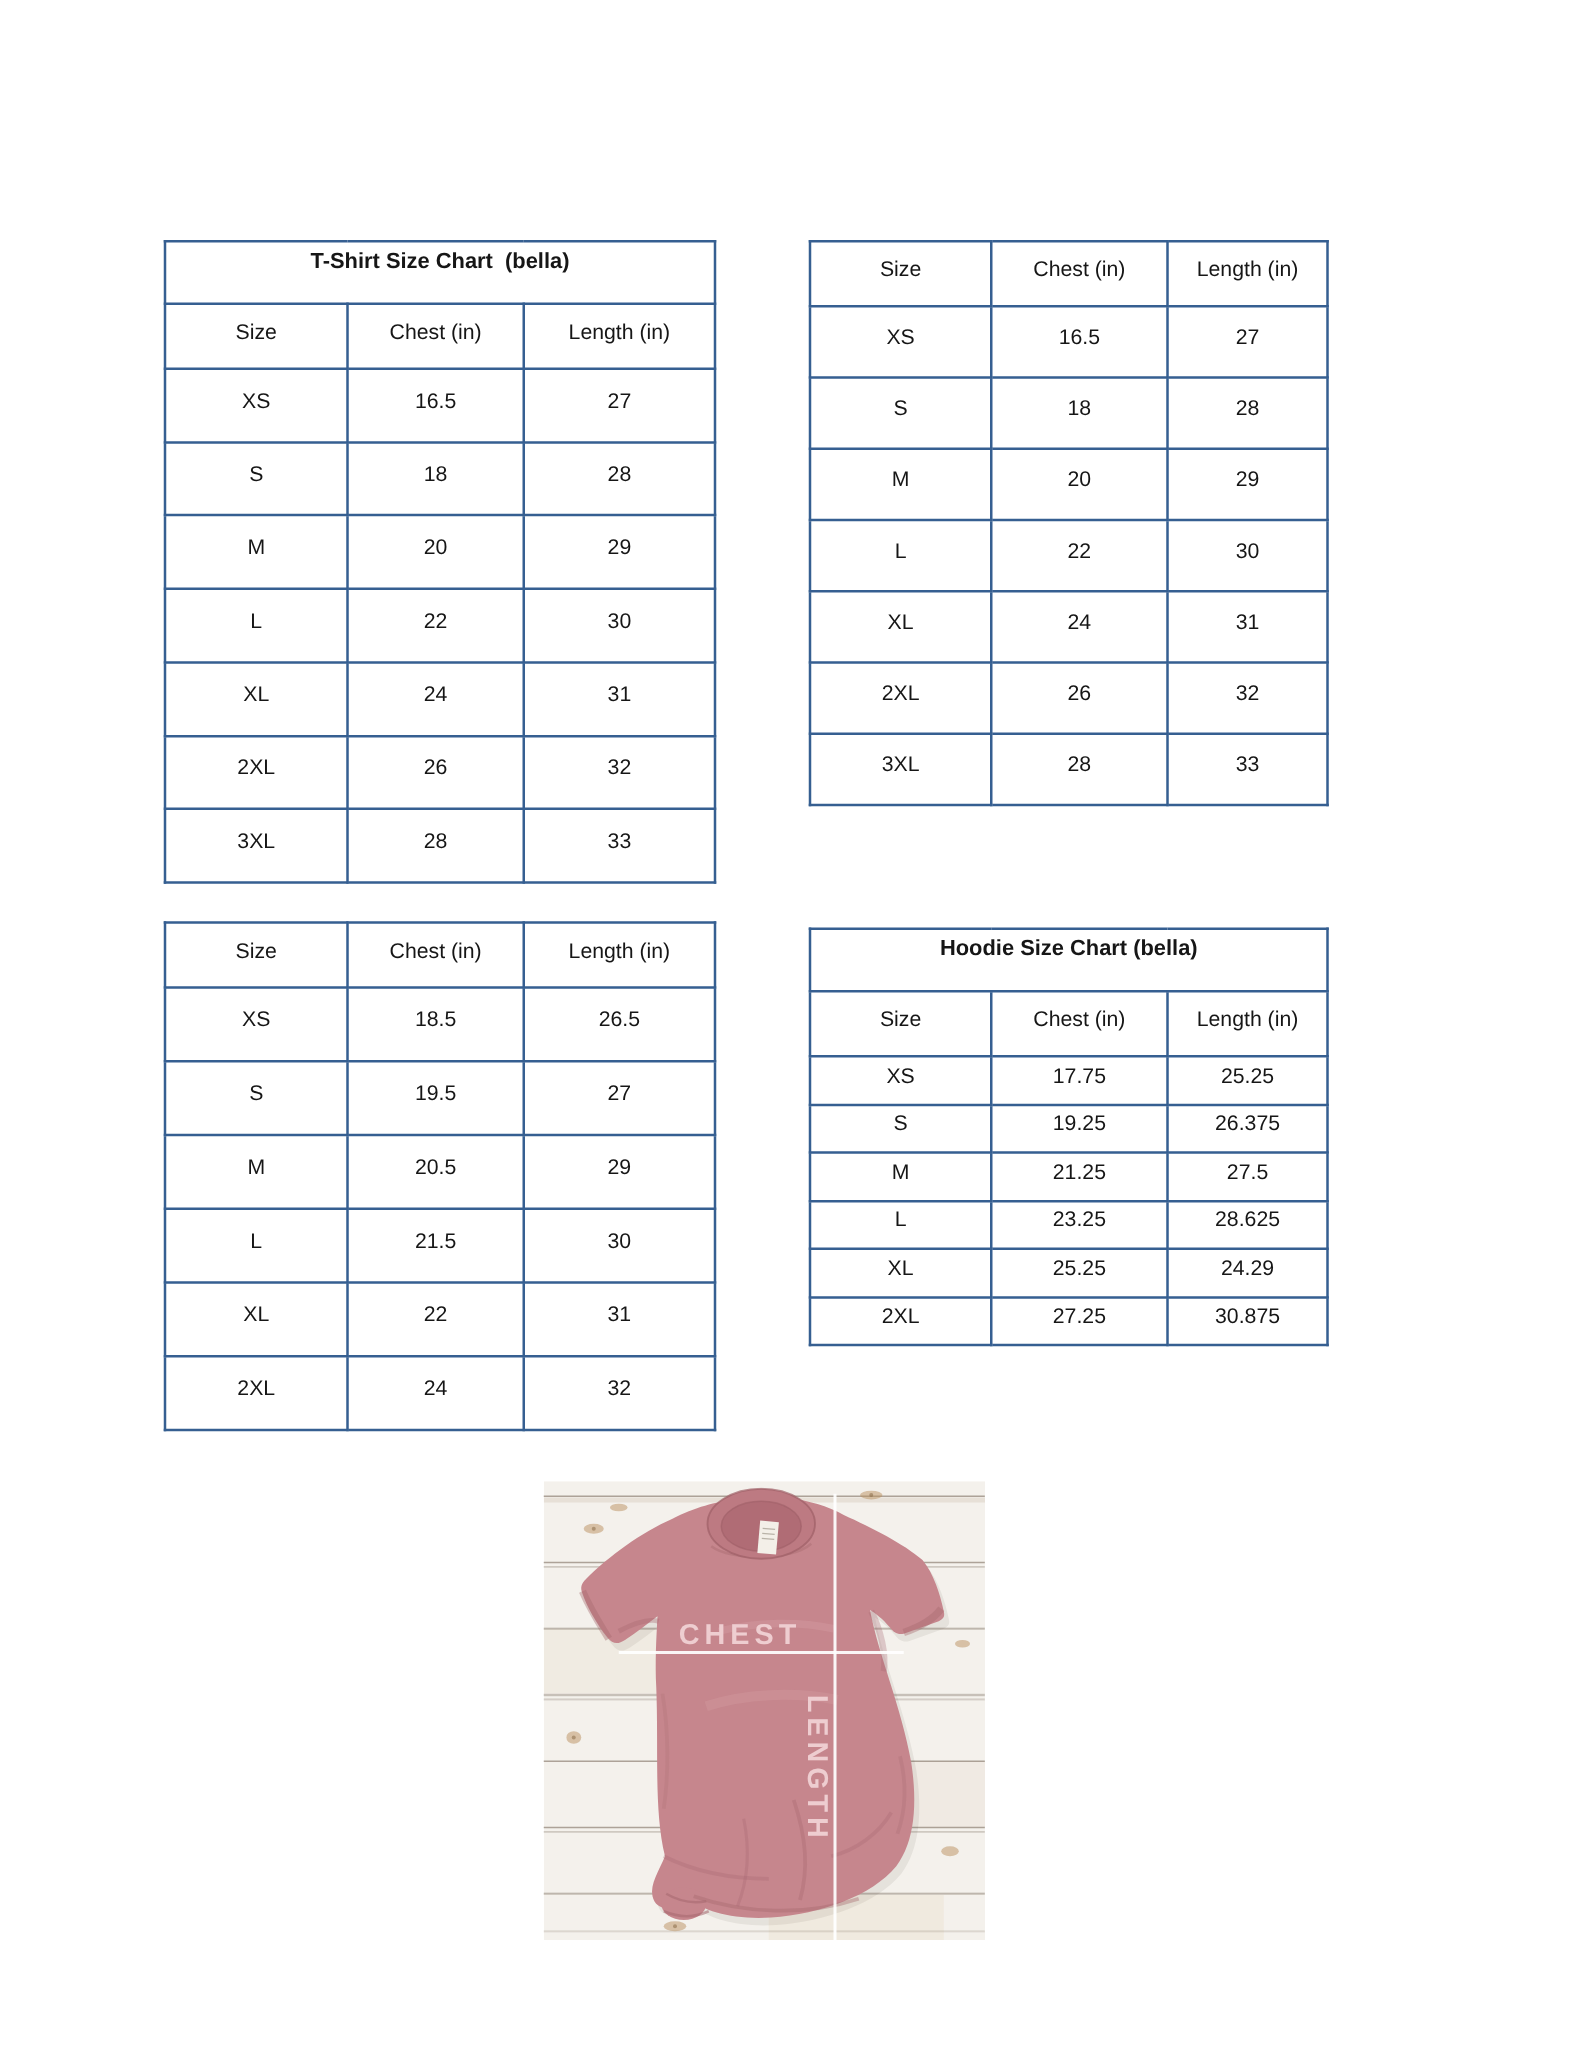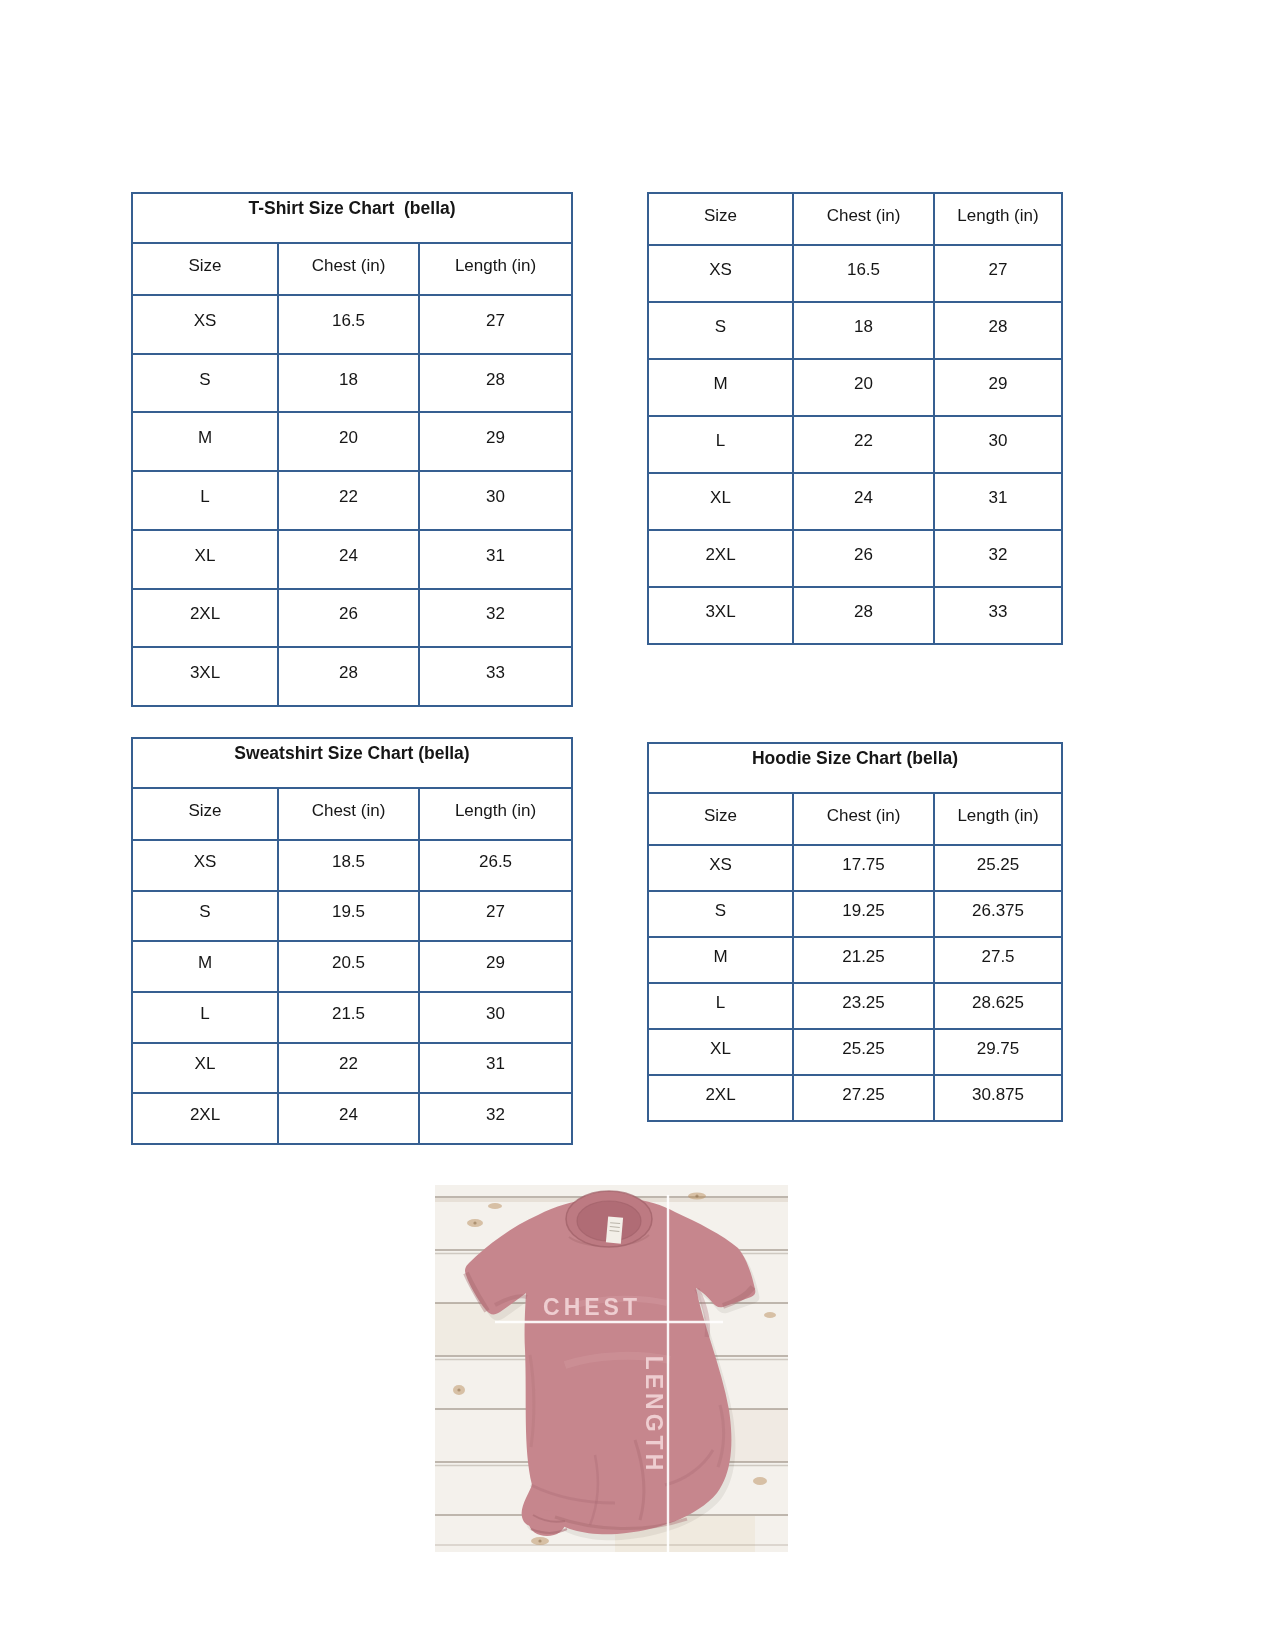--- a/index.html
+++ b/index.html
@@ -150,23 +150,20 @@
       </tbody>
   </table>
 
   <table class="size-chart" style="left:131px;top:737px;width:440px;height:408px">
     <colgroup>
         <col style="width:146px">
         <col style="width:141px">
         <col style="width:153px">
       </colgroup>
     <tbody>
-      <tr class="tbl-title">
-        <td colspan="3">Sweatshirt Size Chart (bella)</td>
-      </tr>
       <tr class="tbl-head">
         <th>Size</th>
         <th>Chest (in)</th>
         <th>Length (in)</th>
       </tr>
     <tr>
           <td>XS</td>
           <td>18.5</td>
           <td>26.5</td>
         </tr>
@@ -191,21 +188,21 @@
           <td>31</td>
         </tr>
         <tr>
           <td>2XL</td>
           <td>24</td>
           <td>32</td>
         </tr>
       </tbody>
   </table>
 
-  <table class="size-chart" style="left:647px;top:742px;width:414px;height:380px">
+  <table class="size-chart" style="left:647px;top:742px;width:414px;height:335px">
     <colgroup>
         <col style="width:145px">
         <col style="width:141px">
         <col style="width:128px">
       </colgroup>
     <tbody>
       <tr class="tbl-title">
         <td colspan="3">Hoodie Size Chart (bella)</td>
       </tr>
       <tr class="tbl-head">
@@ -229,21 +226,21 @@
           <td>27.5</td>
         </tr>
         <tr>
           <td>L</td>
           <td>23.25</td>
           <td>28.625</td>
         </tr>
         <tr>
           <td>XL</td>
           <td>25.25</td>
-          <td>29.75</td>
+          <td>24.29</td>
         </tr>
         <tr>
           <td>2XL</td>
           <td>27.25</td>
           <td>30.875</td>
         </tr>
       </tbody>
   </table>
 
   <div class="photo-wrap">

